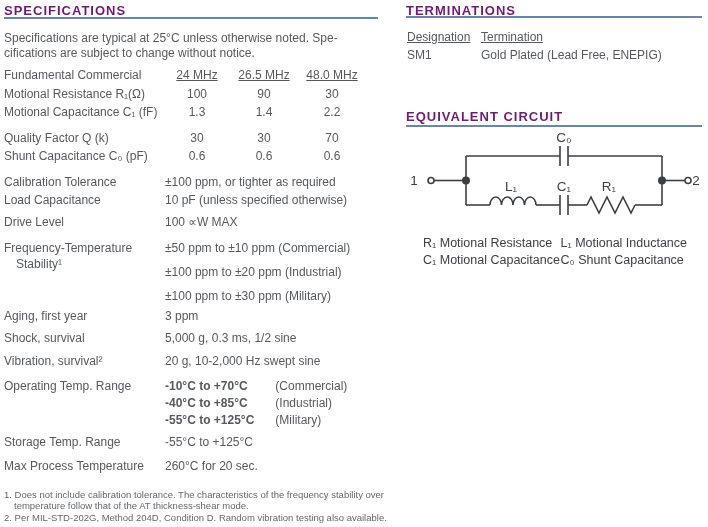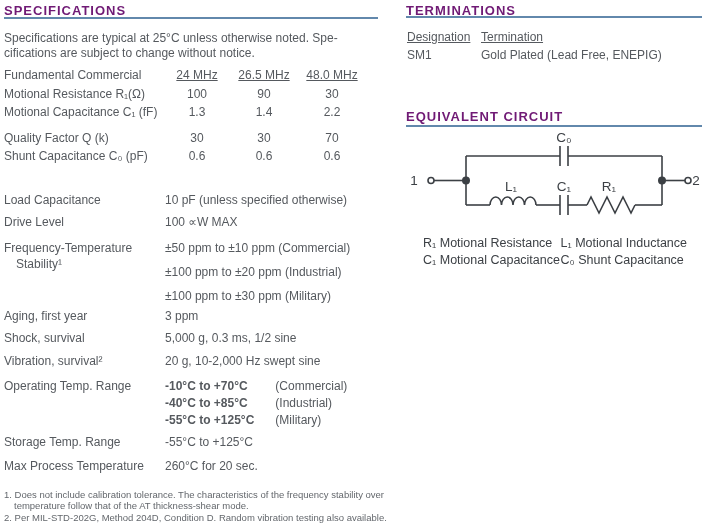--- a/index.html
+++ b/index.html
@@ -57,20 +57,22 @@
   <span class="freq-col3">70</span>
 </div>
 <div class="abs" style="left:4px;top:149px;width:374px;">
   <span class="lbl">Shunt Capacitance C₀ (pF)</span>
   <span class="freq-col1">0.6</span>
   <span class="freq-col2">0.6</span>
   <span class="freq-col3">0.6</span>
 </div>
 
 <div class="abs" style="left:4px;top:175px;width:374px;">
+  <span class="lbl">Calibration Tolerance</span>
+  <span class="kv-val">±100 ppm, or tighter as required</span>
 </div>
 <div class="abs" style="left:4px;top:193px;width:374px;">
   <span class="lbl">Load Capacitance</span>
   <span class="kv-val">10 pF (unless specified otherwise)</span>
 </div>
 <div class="abs" style="left:4px;top:215px;width:374px;">
   <span class="lbl">Drive Level</span>
   <span class="kv-val">100 ∝W MAX</span>
 </div>
 

